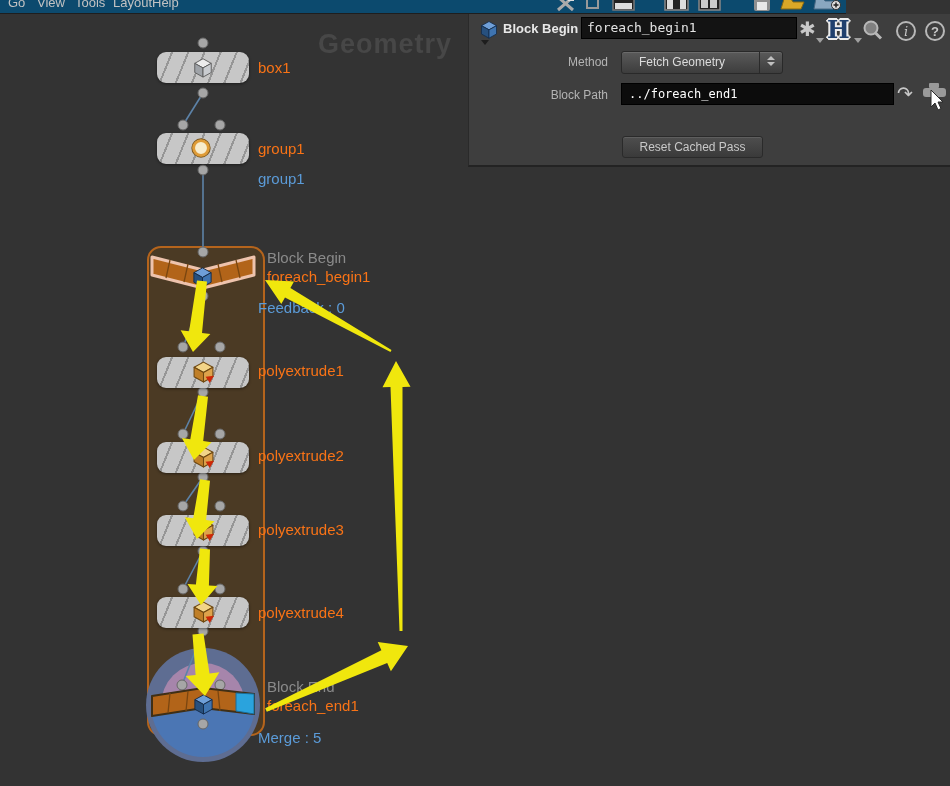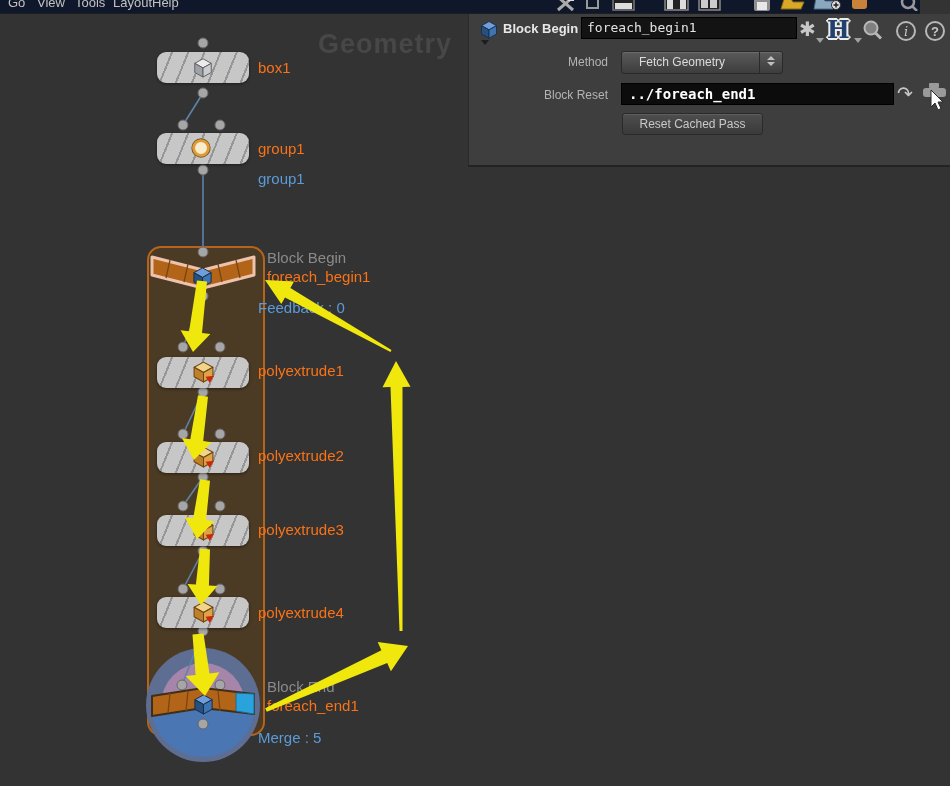--- a/index.html
+++ b/index.html
@@ -1,19 +1,19 @@
 <!DOCTYPE html>
 <html><head>
 <meta charset="utf-8">
 <style>
   html,body{margin:0;padding:0;background:#333;}
   #stage{position:relative;width:950px;height:786px;background:#333333;overflow:hidden;
          font-family:"Liberation Sans",sans-serif;}
   
-  #menubar{position:absolute;left:0;top:0;width:920px;height:13px;background:#0f172a;
+  #menubar{position:absolute;left:0;top:0;width:846px;height:13px;background:#0c4a6e;
            border-bottom:1px solid #1e1e1e;overflow:hidden;z-index:20;}
   .menu-item{position:absolute;top:-7px;font-size:13px;color:#c2c2c2;line-height:20px;}
   .tbicon{position:absolute;top:-6px;}
   
   #watermark{position:absolute;left:318px;top:29px;font-size:27px;font-weight:bold;
              color:#474747;letter-spacing:1px;z-index:1;}
   #foreach-container{position:absolute;left:147px;top:246px;width:114px;height:486px;
              background:#4b3a24;border:2px solid #b5641c;border-radius:14px;z-index:1;}
   .halo{position:absolute;border-radius:50%;z-index:2;}
   #halo-outer{left:146px;top:648px;width:114px;height:114px;background:#5e6d92;}
@@ -43,24 +43,24 @@
            box-shadow:inset 0 1px 0 #6b6b6b;color:#dcdcdc;font-size:12px;line-height:21px;}
   #pp-dropdown .val{padding-left:17px;}
   #pp-dropdown .spin{position:absolute;right:0;top:0;width:22px;height:21px;
            border-left:1px solid #2a2a2a;text-align:center;}
   .tri-up{width:0;height:0;border-left:4px solid transparent;border-right:4px solid transparent;
            border-bottom:4px solid #c0c0c0;margin:4px auto 2px;}
   .tri-dn{width:0;height:0;border-left:4px solid transparent;border-right:4px solid transparent;
            border-top:4px solid #c0c0c0;margin:0 auto;}
   #pp-path{position:absolute;left:152px;top:69px;width:264px;height:20px;background:#0c0c0c;
            border:1px solid #000;color:#fff;font-family:"DejaVu Sans Mono",monospace;
-           font-weight:bold;font-size:14px;line-height:20px;padding-left:7px;}
+           font-weight:normal;font-size:12px;line-height:20px;padding-left:7px;}
   .pp-btn{position:absolute;left:153px;height:20px;border-radius:3px;color:#c9c9c9;font-size:12px;
            background:linear-gradient(#4e4e4e,#3a3a3a);border:1px solid #2a2a2a;
-           box-shadow:inset 0 1px 0 #5e5e5e;text-align:center;line-height:20px;}
+           box-shadow:inset 0 1px 0 #5e5e5e;text-align:center;line-height:20px;margin-top:23px;}
   .hdr-ic{position:absolute;top:5px;color:#c8c8c8;}
   .mini-tri{position:absolute;width:0;height:0;border-left:4px solid transparent;
            border-right:4px solid transparent;border-top:5px solid #a0a0a0;}
   #h-logo{position:absolute;left:358px;top:1px;font-family:"DejaVu Serif",serif;font-weight:bold;
            font-size:24px;color:#20406e;
            text-shadow:-2px 0 0 #ececec,2px 0 0 #ececec,0 -2px 0 #ececec,0 2px 0 #ececec,
                        -1px -1px 0 #ececec,1px 1px 0 #ececec,-1px 1px 0 #ececec,1px -1px 0 #ececec;}
 </style>
 </head>
 <body>
@@ -288,21 +288,21 @@
 
     <div class="pp-label" style="top:41px">Method</div>
     <div id="pp-dropdown">
       <div class="val">Fetch Geometry</div>
       <div class="spin">
           <div class="tri-up"></div>
           <div class="tri-dn"></div>
         </div>
     </div>
 
-    <div class="pp-label" style="top:74px">Block Reset</div>
+    <div class="pp-label" style="top:74px">Block Path</div>
     <div id="pp-path">../foreach_end1</div>
     <span class="hdr-ic" style="left:428px;top:68px;font-size:19px">↷</span>
     <svg style="position:absolute;left:452px;top:66px" width="28" height="28">
       <rect x="8" y="3" width="10" height="5" rx="1" fill="#9a9a9a"></rect>
       <rect x="2" y="8" width="23" height="9" rx="3" fill="#9a9a9a"></rect>
     </svg>
     <svg style="position:absolute;left:461px;top:76px" width="16" height="22">
       <polygon points="1,0 1,17 5,13 8,20 11,18.5 8,12 13,12" fill="#fff" stroke="#2a2a2a" stroke-width="1"></polygon>
       </svg>
 

